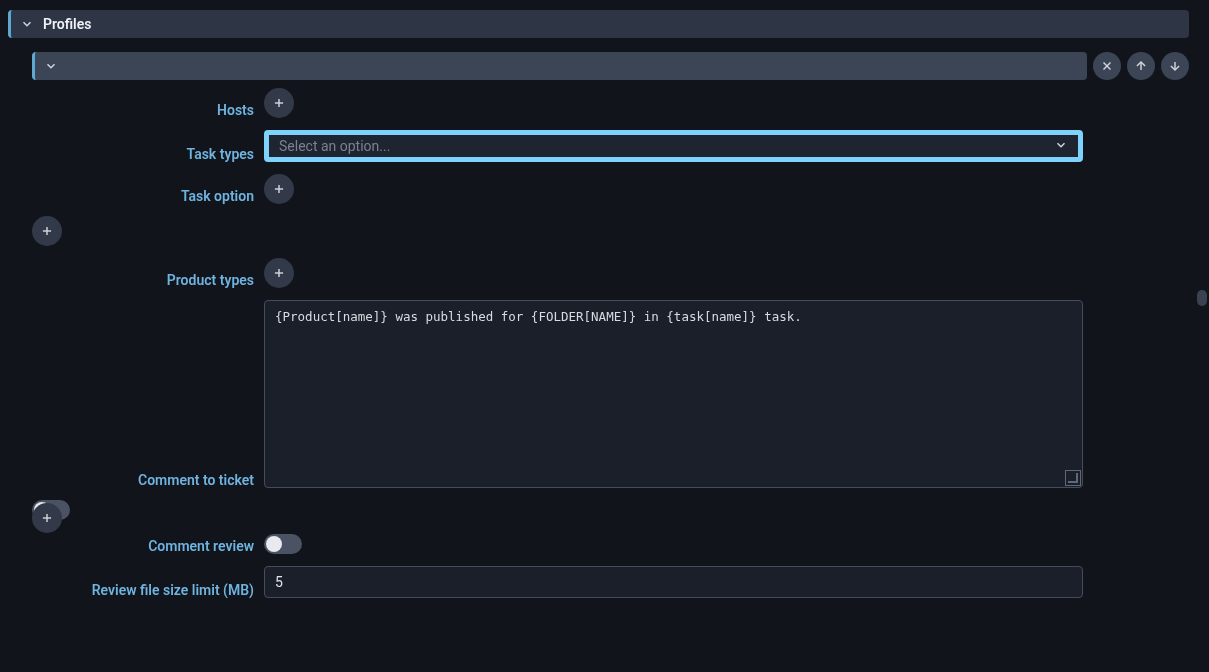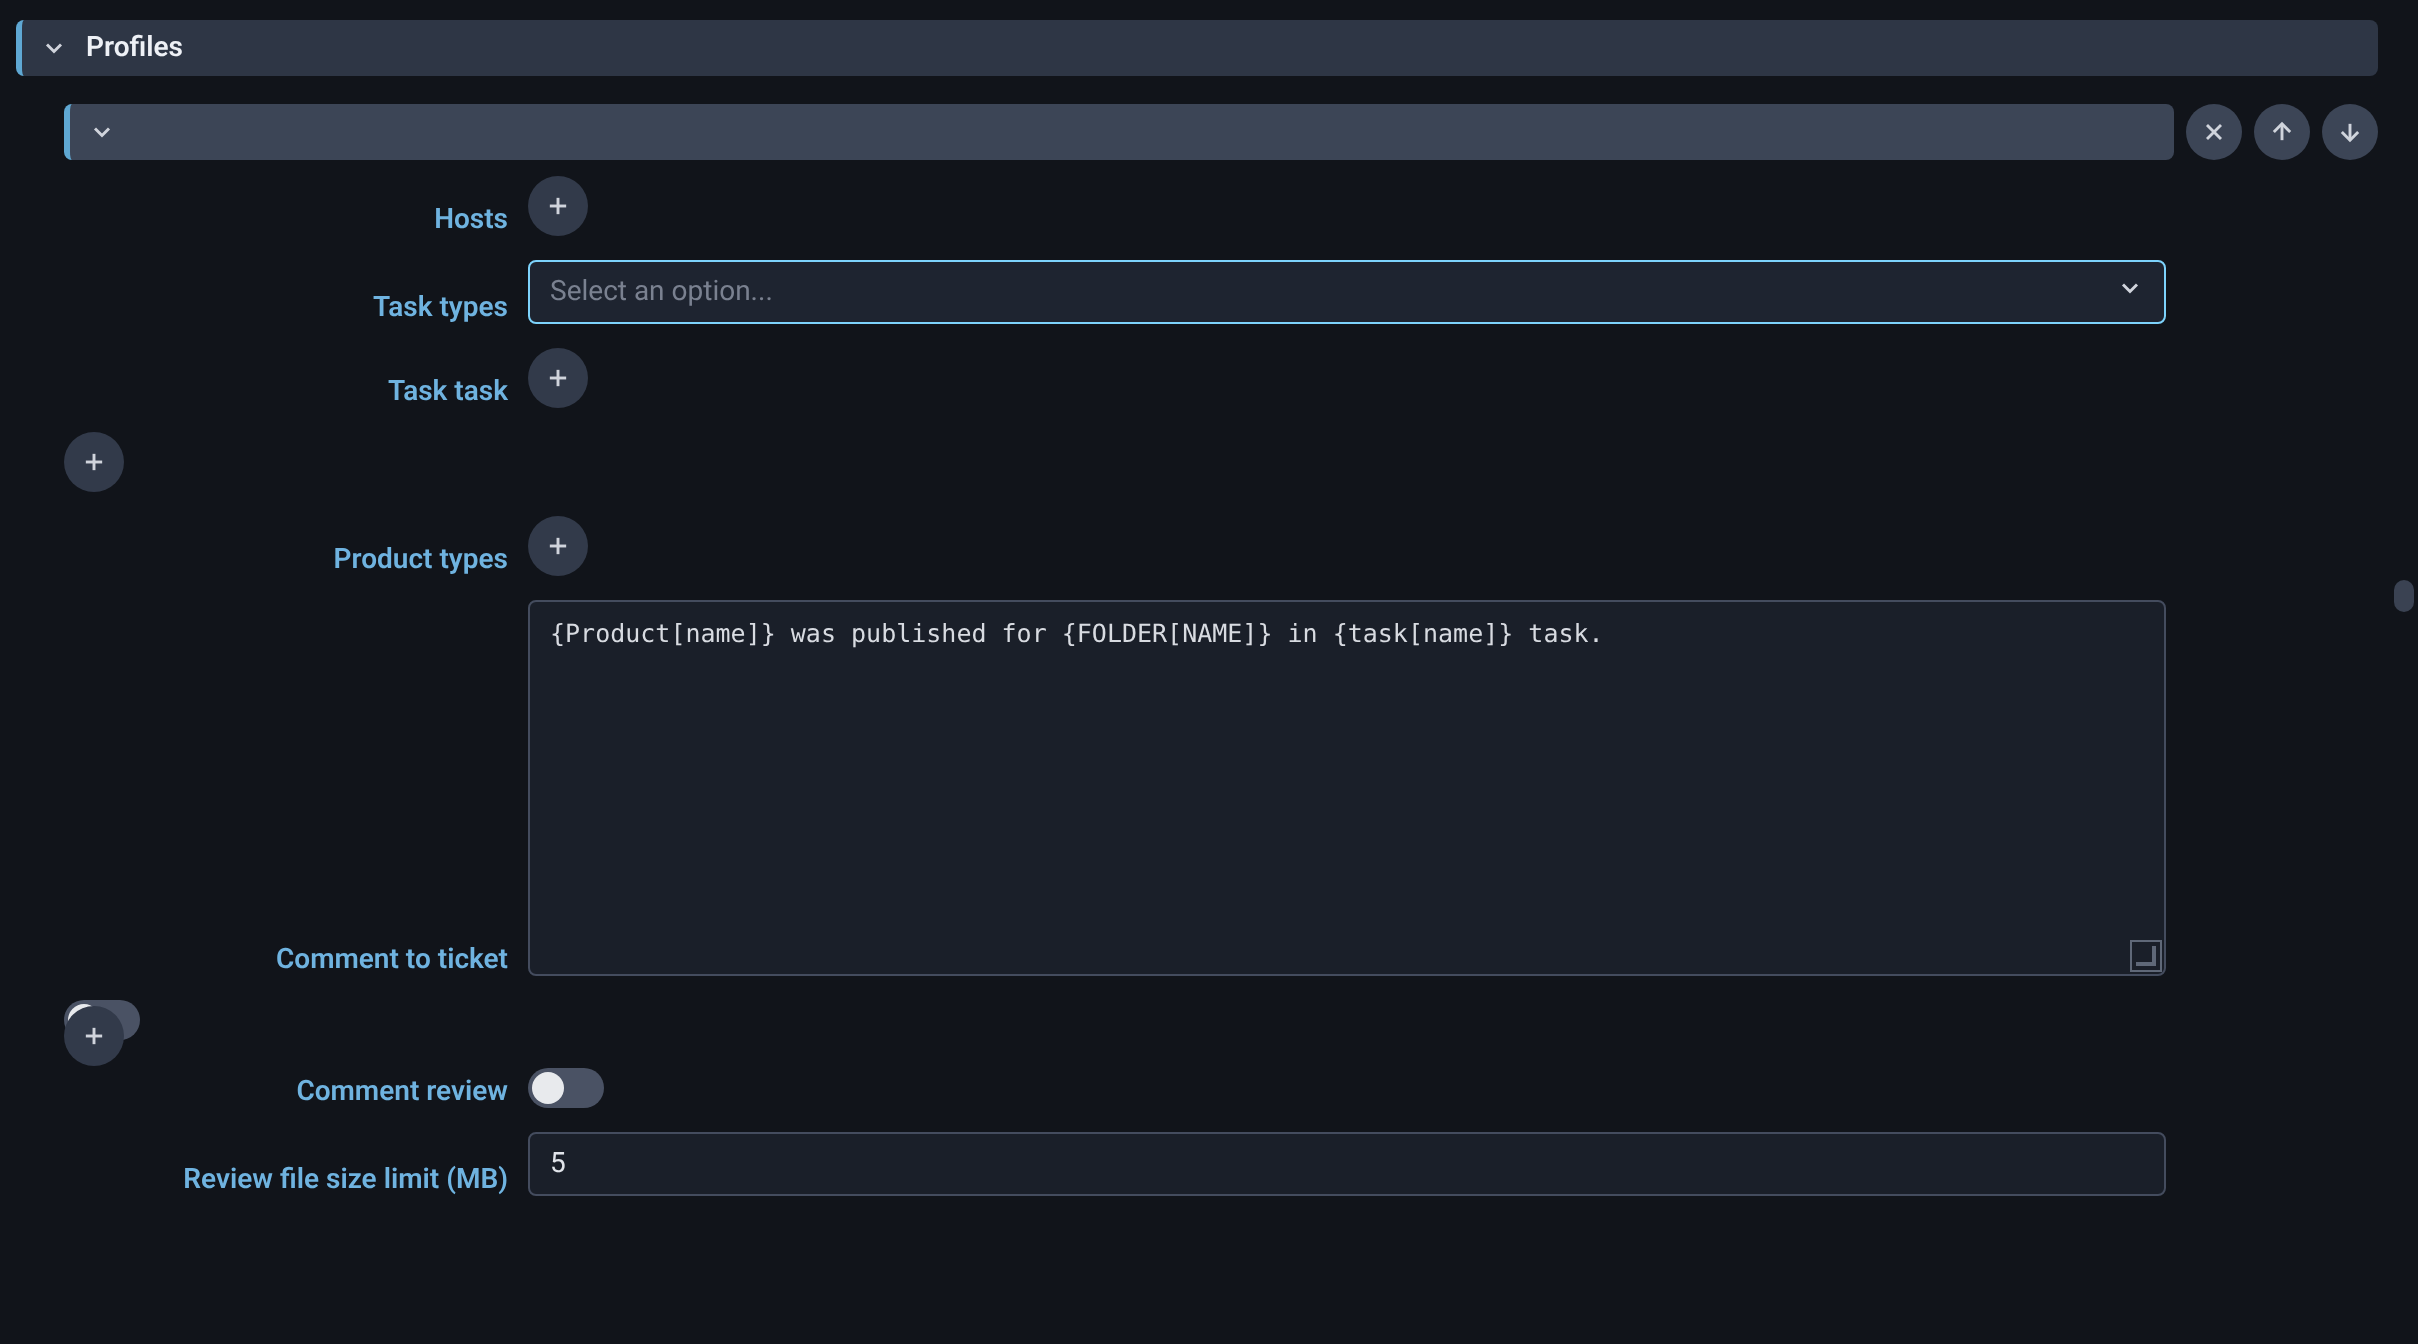--- a/index.html
+++ b/index.html
@@ -140,21 +140,21 @@
     background: #323a4a;
     display: flex;
     align-items: center;
     justify-content: center;
     cursor: pointer;
   }
   .select {
     flex: 1;
     height: 32px;
     background: #1e2430;
-    border: 1px solid #7dd3fc;
+    border: 5px solid #7dd3fc;
     border-radius: 4px;
     display: flex;
     align-items: center;
     padding: 0 10px;
     color: #6b7280;
     font-size: 14px;
     justify-content: space-between;
     cursor: pointer;
   }
   .select .placeholder { color: #7a8190; }
@@ -297,21 +297,21 @@
             <span>
               <svg width="14" height="14" viewBox="0 0 24 24" fill="none" stroke-width="2.5">
                   <polyline points="6 9 12 15 18 9"></polyline>
                 </svg>
             </span>
           </div>
         </div>
       </div>
 
       <div class="row">
-        <div class="label">Task task</div>
+        <div class="label">Task option</div>
         <div class="field">
           <div class="add-circ">
             <svg width="14" height="14" viewBox="0 0 24 24" fill="none" stroke-width="2.5">
                 <line x1="12" y1="5" x2="12" y2="19"></line>
                 <line x1="5" y1="12" x2="19" y2="12"></line>
               </svg>
           </div>
         </div>
       </div>
 

